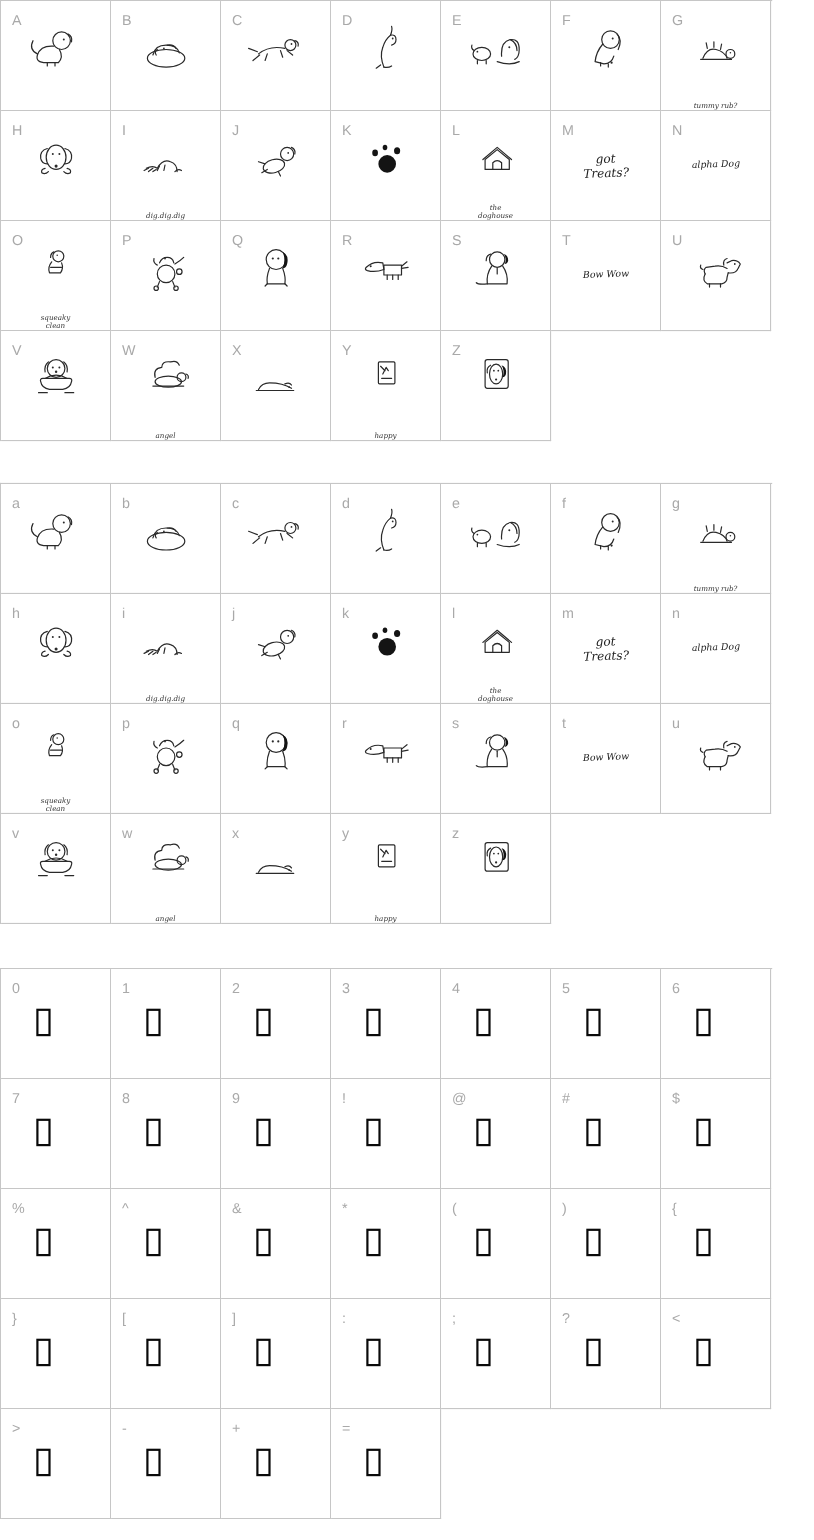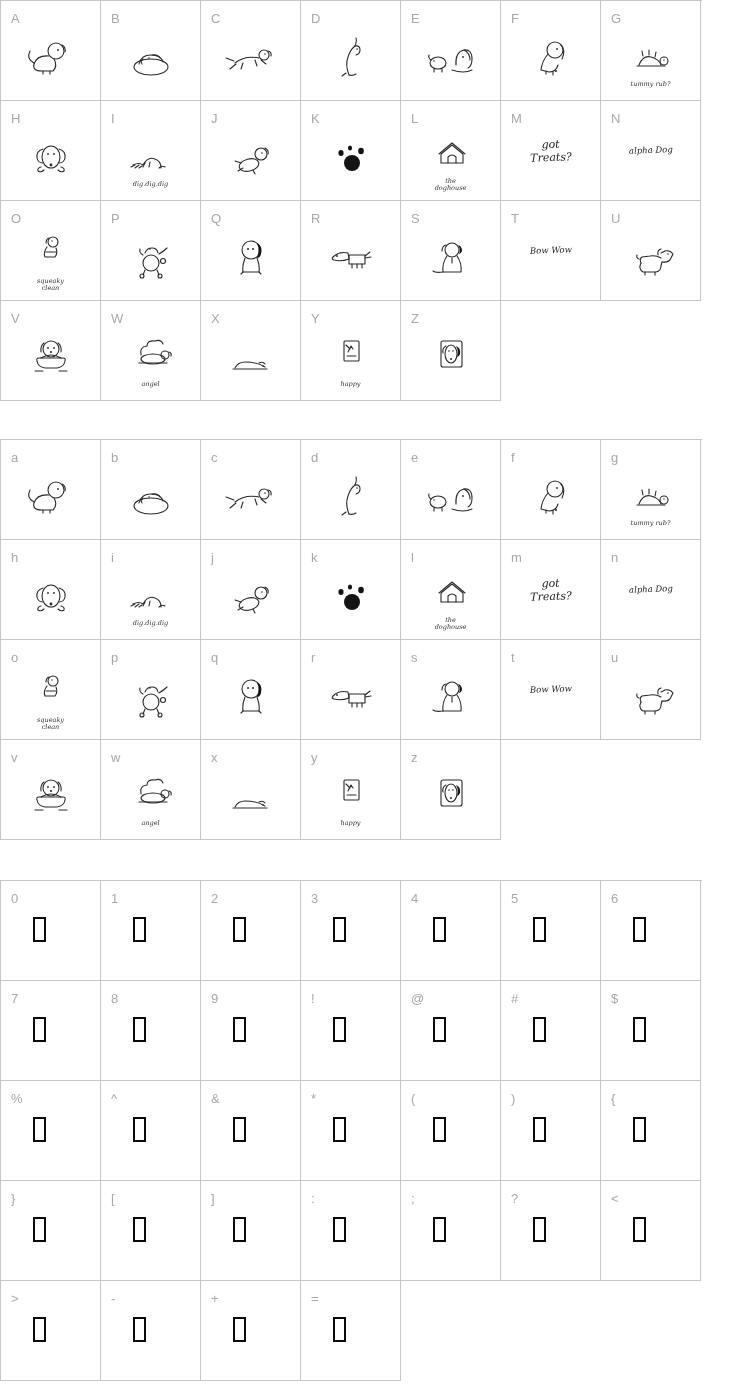--- a/index.html
+++ b/index.html
@@ -23,21 +23,21 @@
     background:#fff;
   }
   .code-label{
     position:absolute;top:11px;left:10px;
     font-size:13px;line-height:14px;
     color:var(--label-color,#a9a9a9);
     user-select:none;
   }
   .art{
     position:absolute;left:0;right:0;top:14px;bottom:0;
-    display:flex;flex-direction:column;align-items:center;justify-content:center;
+    display:flex;flex-direction:column;align-items:center;justify-content:space-between;
     padding-top:6px;
   }
   .art svg{display:block;}
   svg .dot{fill:#2a2a2a;stroke:none;}
   svg .fill{fill:#141414;stroke:none;}
   .caption{
     font-family:"DejaVu Serif", serif;
     font-style:italic;
     font-size:6.5px;line-height:7px;
     color:#333;text-align:center;

